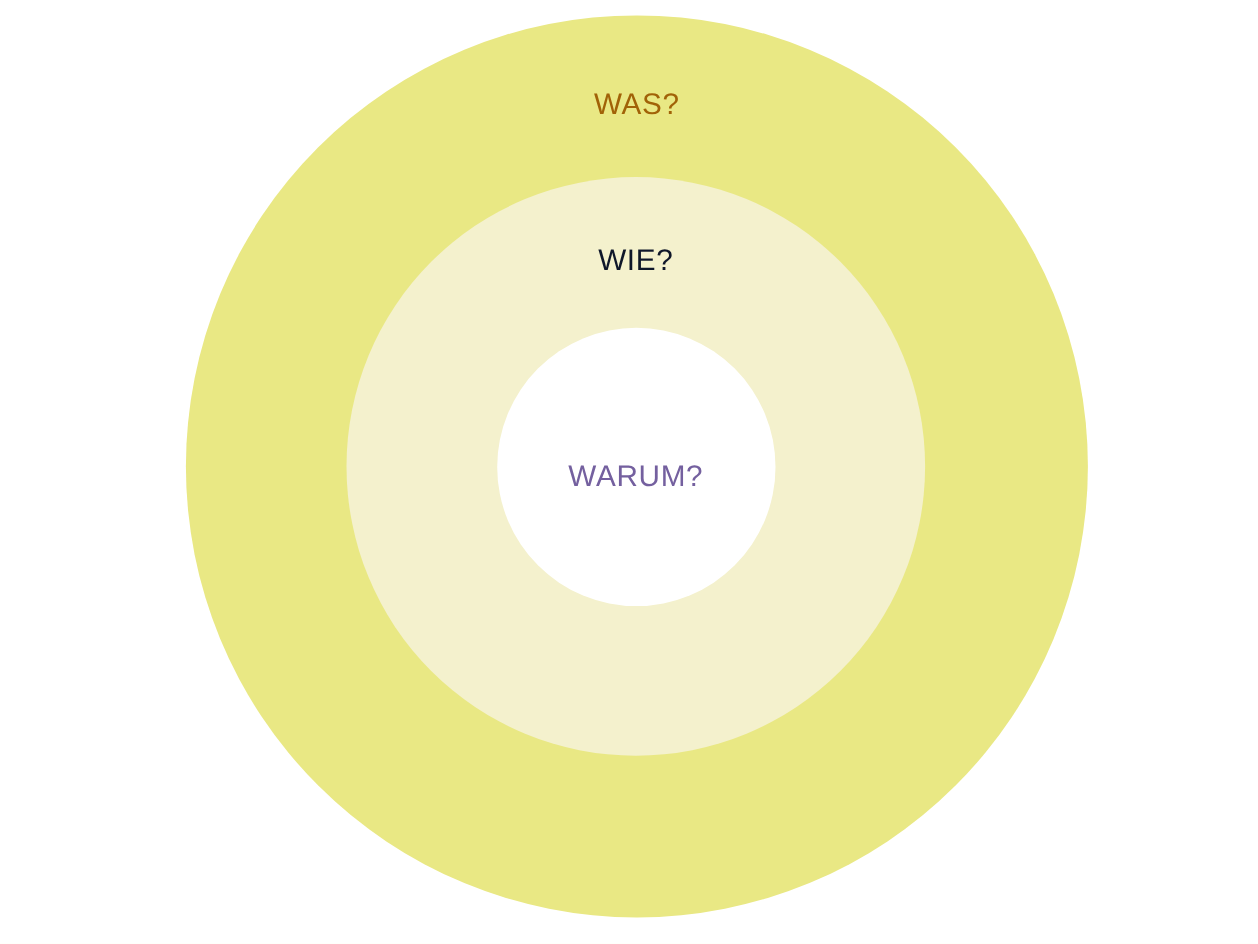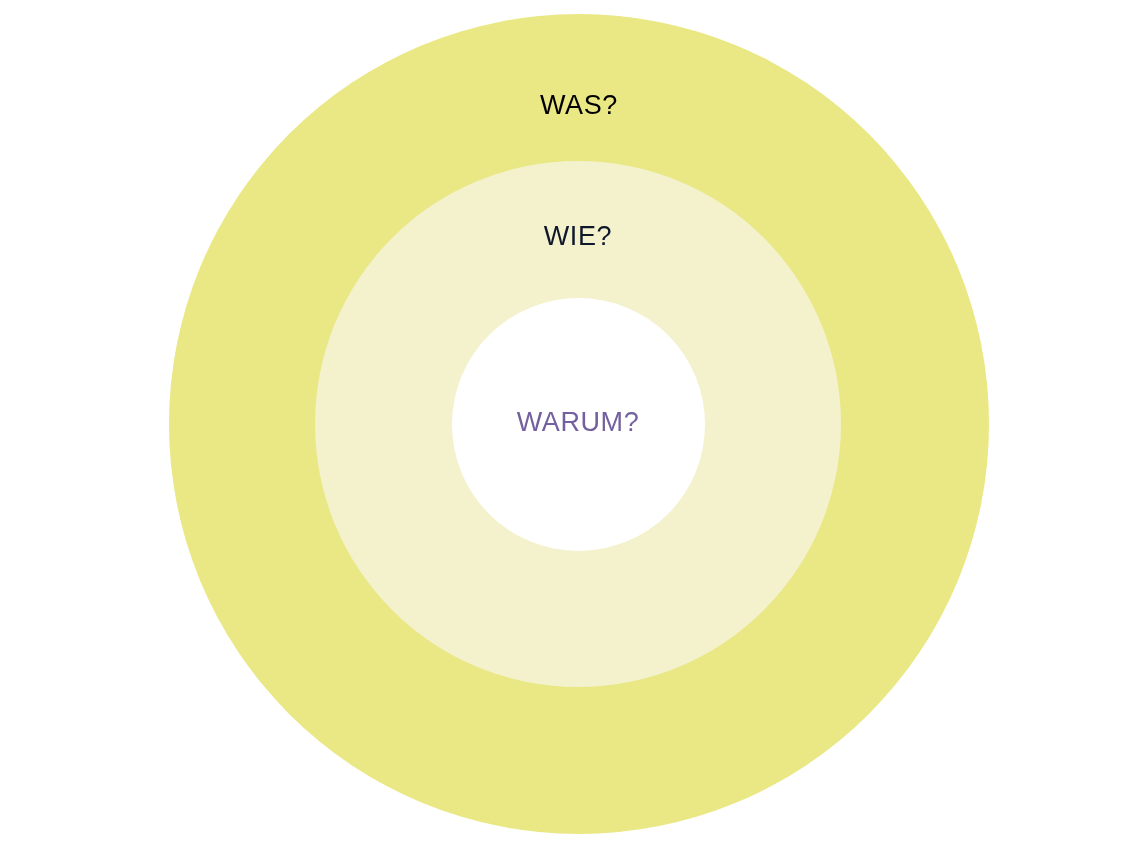--- a/index.html
+++ b/index.html
@@ -73,24 +73,24 @@
   #label-was    { top: 65px; }   
   #label-wie    { top: 62px; }   
   #label-warum  { top: 113px; }  
 </style>
 </head>
 <body style="background: rgb(255, 255, 255);">
 
 <div id="diagram-root" style="background: rgb(255, 255, 255);">
 
   <div class="ring" id="ring-outer" style="width: 820px; height: 820px; left: 169px; top: 14px; background: rgb(233, 232, 132);">
-    <div class="ring-label" id="label-was" style="top: 78px; color: #000000;">WAS?</div>
+    <div class="ring-label" id="label-was" style="top: 68px; color: #a16207;">WAS?</div>
   </div>
 
   <div class="ring" id="ring-middle" style="width: 526px; height: 526px; left: 315px; top: 161px; background: rgb(244, 241, 205);">
     <div class="ring-label" id="label-wie" style="top: 62px; color: #0f172a;">WIE?</div>
   </div>
 
   <div class="ring" id="ring-inner" style="width: 253px; height: 253px; left: 451.5px; top: 297.5px; background: rgb(255, 255, 255);">
-    <div class="ring-label" id="label-warum" style="top: 111px; color: rgb(116, 96, 159);">WARUM?</div>
+    <div class="ring-label" id="label-warum" style="top: 122px; color: rgb(116, 96, 159);">WARUM?</div>
   </div>
 
 </div>
 
 </body></html>

